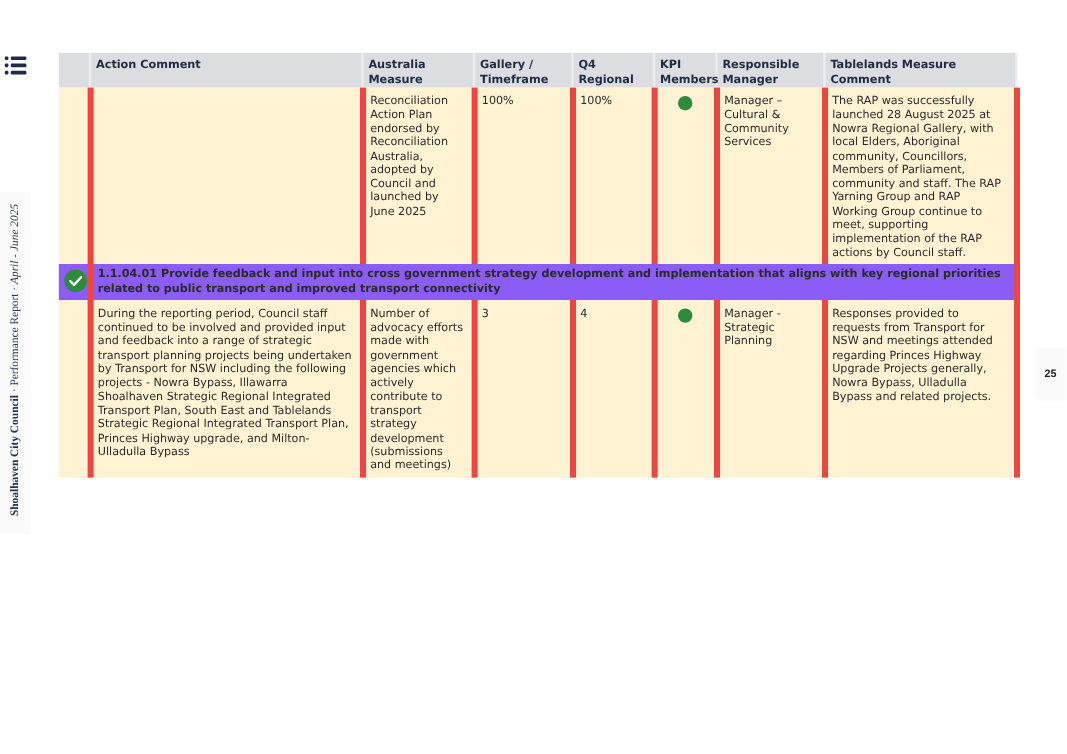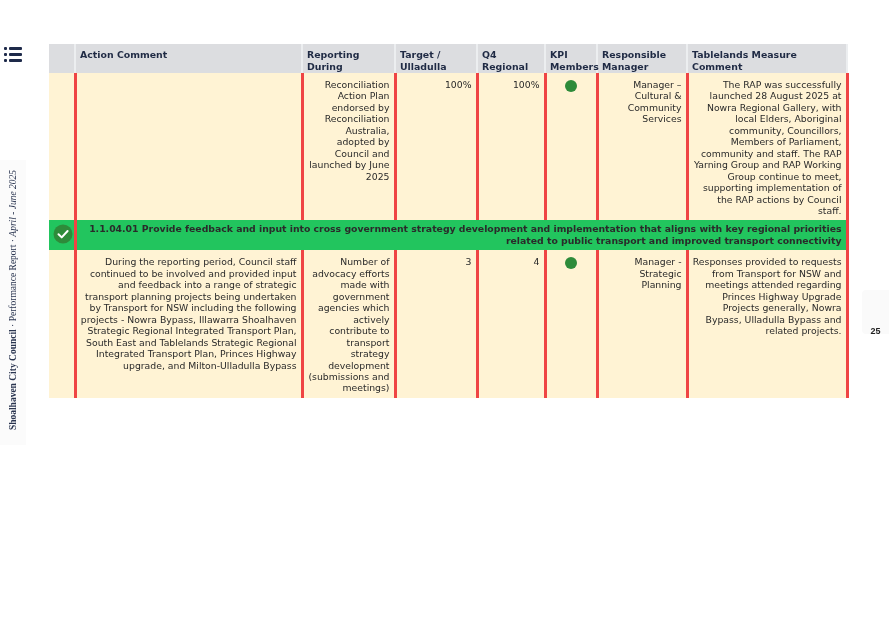--- a/index.html
+++ b/index.html
@@ -16,42 +16,41 @@
     position: absolute; left: 13px; top: 300px;
     transform: translate(-50%, -50%) rotate(-90deg);
     white-space: nowrap;
     font-family: "Liberation Serif", serif;
     font-size: 9.5px; color: #2a3550;
   }
   .side-text .bold { font-weight: bold; }
   .side-text .it { font-style: italic; }
 
   .page-tab { position: absolute; left: 862px; top: 290px; width: 27px; height: 44px; background: #fafafa; border-radius: 4px 0 0 4px; }
-  .page-num { position: absolute; left: 0; width: 100%; top: 16px; text-align: center; font-size: 9px; font-weight: bold; color: #222; font-family: "Liberation Sans", sans-serif; margin-top: 20px; }
+  .page-num { position: absolute; left: 0; width: 100%; top: 16px; text-align: center; font-size: 9px; font-weight: bold; color: #222; font-family: "Liberation Sans", sans-serif; }
 
   table.report {
     position: absolute; left: 49px; top: 44px; width: 798px;
     border-collapse: collapse; table-layout: fixed;
     font-family: "DejaVu Sans", sans-serif; font-size: 9.3px; line-height: 11.45px;
   }
   table.report th {
     background: #dcdde0; color: #1f2a44; text-align: left; vertical-align: top;
     font-weight: bold; font-size: 9.4px; line-height: 11.5px;
     padding: 5px 4px 1px 4px; height: 29px;
     border-right: 2px solid #eceef0;
   }
   table.report td {
     vertical-align: top; padding: 6px 4px 4px 4px; color: #2a2a2a;
-    border-right: 3px solid #ef4444;
-    text-align: right;
+    border-right: 5px solid #ef4444;
   }
   table.report tr.data td { background: #fff3d4; }
   table.report tr.data.r1 td { height: 134px; }
   table.report tr.data.r2 td { height: 146px; }
-  table.report tr.action td { background: #22c55e; padding: 3px 4px 3px 4px; height: 30px; }
+  table.report tr.action td { background: #8b5cf6; padding: 3px 4px 3px 4px; height: 30px; }
   .action-title { font-weight: bold; color: #111; font-size: 9.3px; line-height: 11.2px; }
   .check-icon { display: block; width: 20px; height: 20px; margin: 1px 0 0 0; }
   .kpi-dot { display: block; width: 12px; height: 12px; border-radius: 50%; margin: 1px auto 0 auto; position: relative; left: 0px; }
   col.c0 { width: 26px; } col.c1 { width: 227px; } col.c2 { width: 93px; }
   col.c3 { width: 82px; } col.c4 { width: 68px; } col.c5 { width: 52px; }
   col.c6 { width: 90px; } col.c7 { width: 160px; }
   .kpi-cell { text-align: left; }
 </style>
 </head>
 <body>
@@ -88,22 +87,22 @@
       <col class="c3">
     <col class="c4">
       <col class="c5">
       <col class="c6">
       <col class="c7">
   </colgroup>
   <thead>
     <tr>
       <th></th>
       <th>Action Comment</th>
-      <th>Reporting During</th>
-      <th>Target / Ulladulla</th>
+      <th>Australia Measure</th>
+      <th>Gallery / Timeframe</th>
       <th>Q4 Regional</th>
       <th>KPI Members</th>
       <th>Responsible Manager</th>
       <th>Tablelands Measure Comment</th>
     </tr>
   </thead>
   <tbody>
     <tr class="data r1">
       <td></td>
       <td></td>

